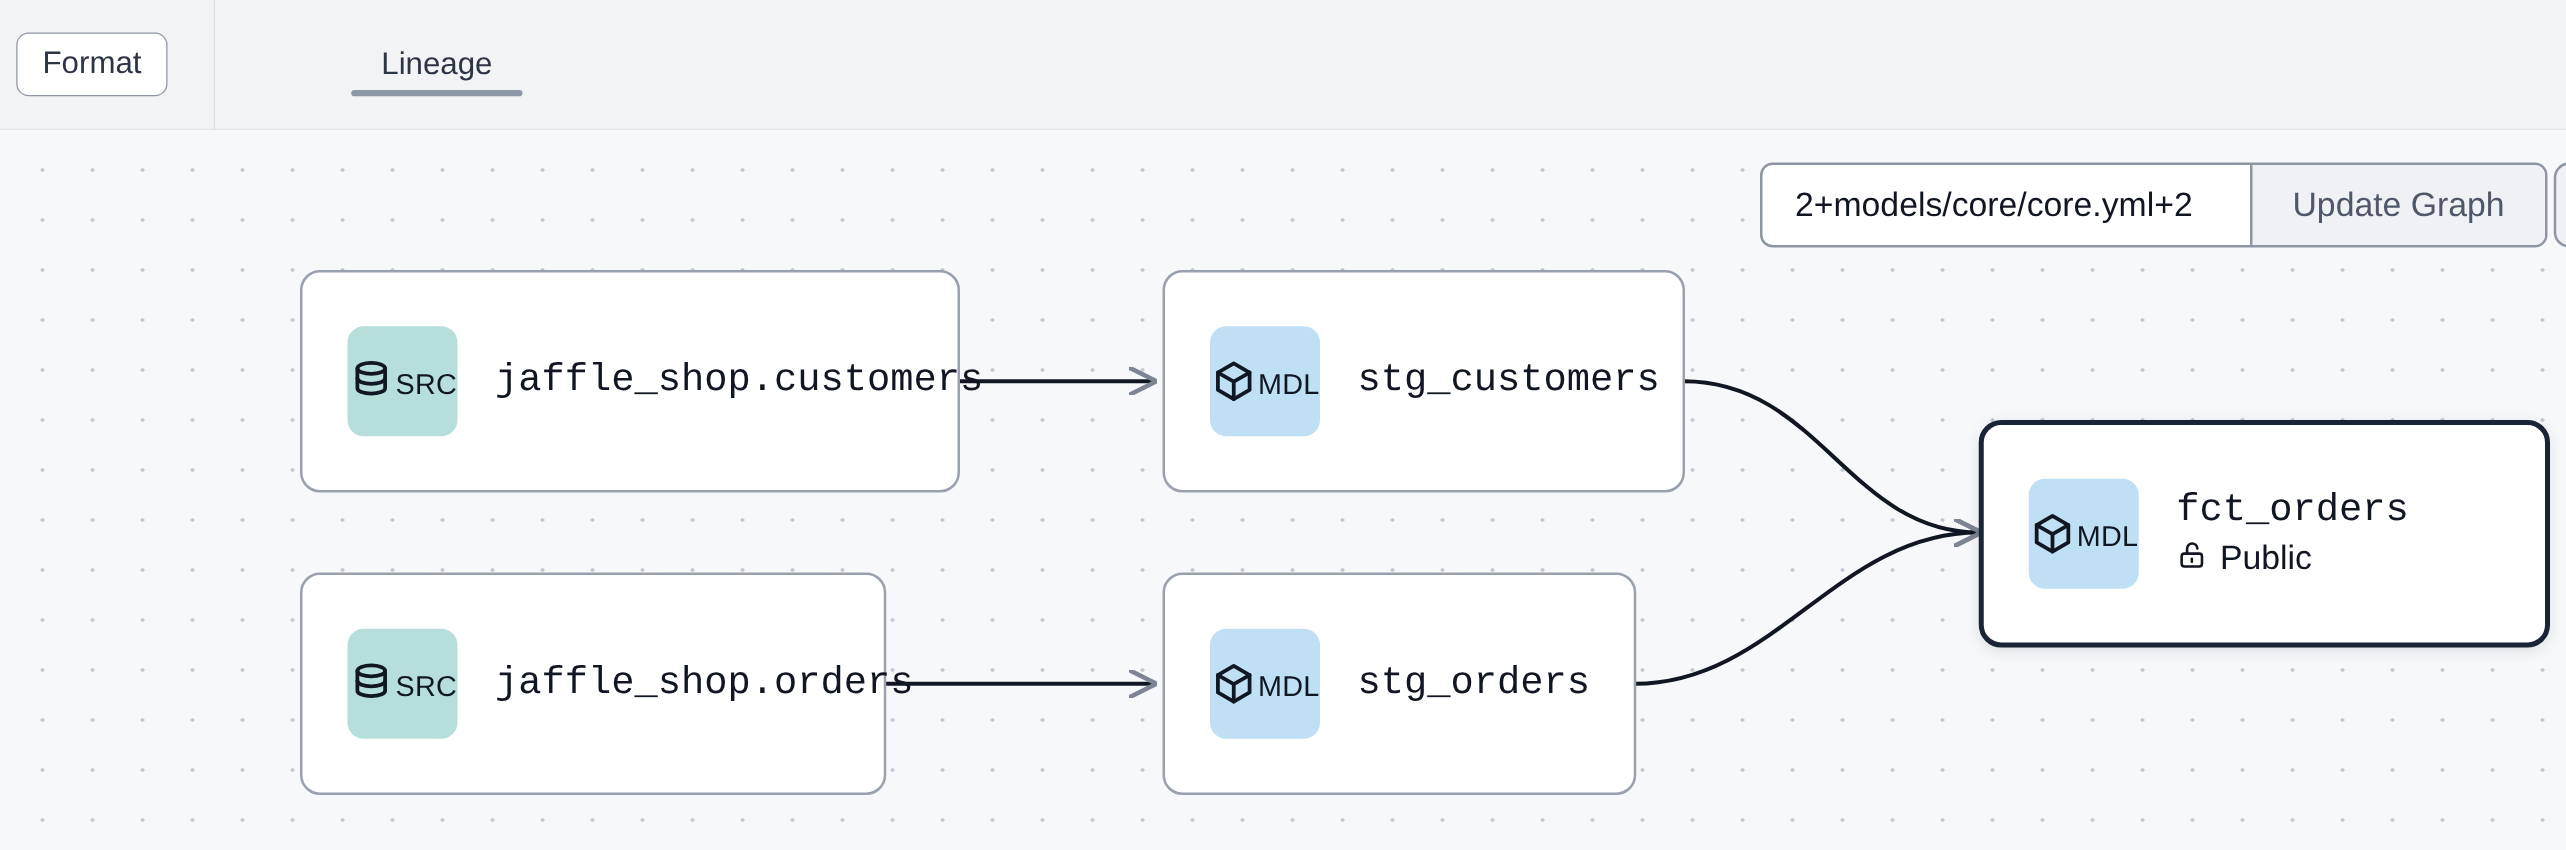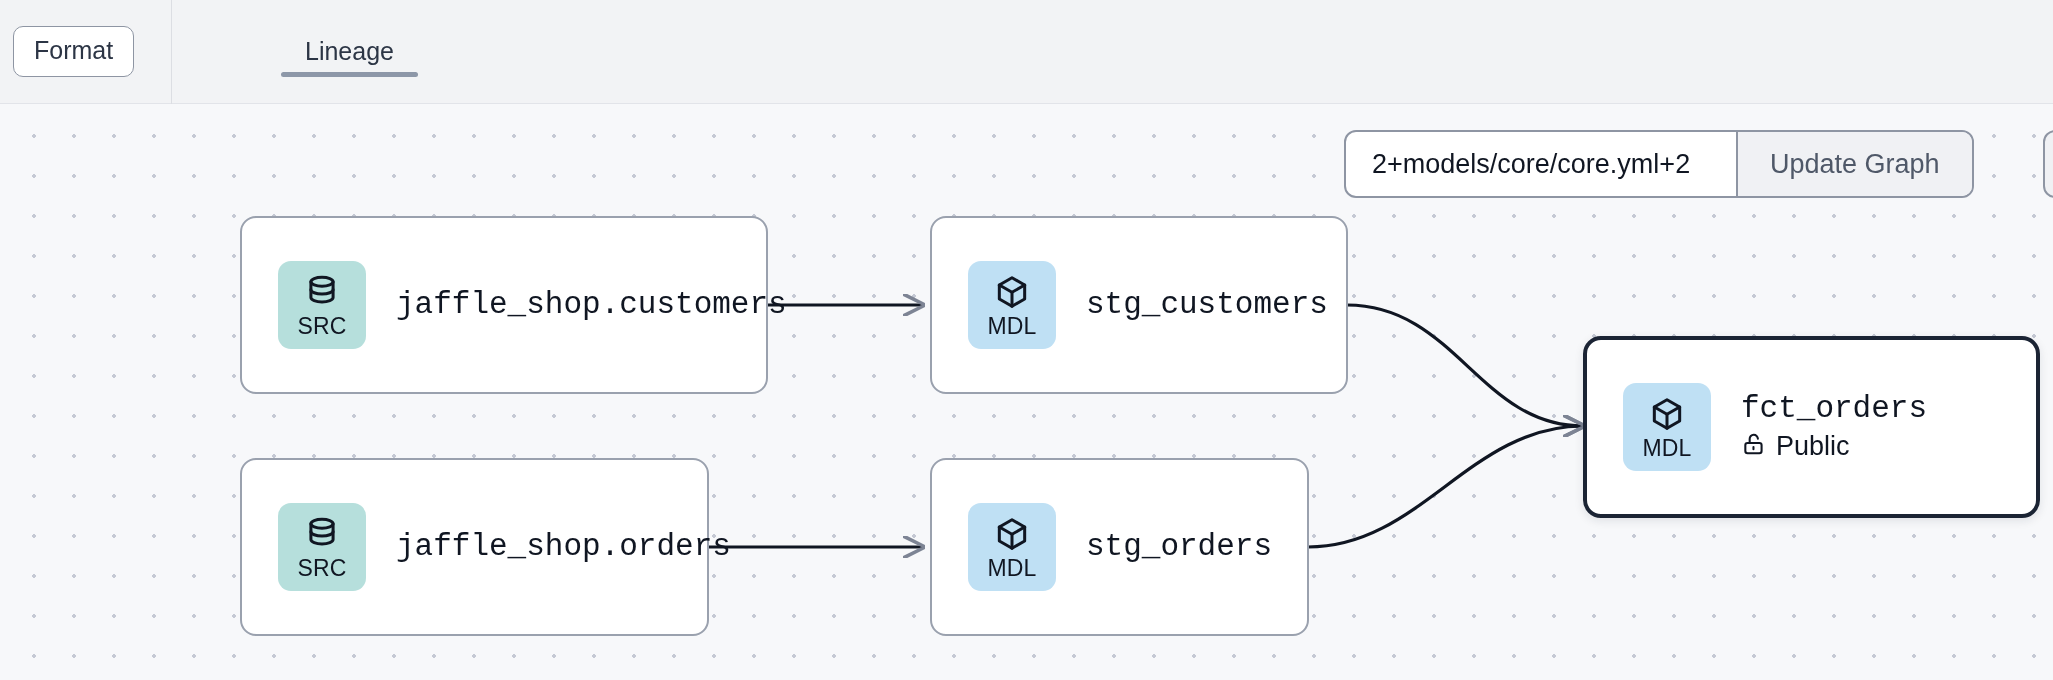--- a/index.html
+++ b/index.html
@@ -117,21 +117,21 @@
     border: 4px solid #1b2434;
     border-radius: 18px;
     box-shadow: 0 3px 10px rgba(20,28,45,0.10);
   }
 
   .badge {
     width: 88px;
     height: 88px;
     border-radius: 13px;
     display: flex;
-    flex-direction: column;
+    flex-direction: row;
     align-items: center;
     justify-content: center;
     flex: 0 0 auto;
   }
   .badge.src { background: #b6dfdc; }
   .badge.mdl { background: #bfe0f4; }
   .badge svg { display: block; }
   .badge-label {
     font-size: 23px;
     color: #101622;
@@ -312,21 +312,21 @@
           <svg width="26" height="26" viewBox="0 0 24 24" fill="none" stroke="#101622" stroke-width="1.9" stroke-linecap="round" stroke-linejoin="round">
             <rect x="4" y="11" width="15" height="9.5" rx="2"></rect>
             <path d="M8 11 V7.4 A3.8 3.8 0 0 1 15.6 7.2"></path>
             <path d="M11.5 14.8 v2.1"></path>
           </svg>
           <span>Public</span>
         </div>
       </div>
     </div>
 
-    <div class="selector-group" style="left:1344px; top:26px; height:68px;">
+    <div class="selector-group" style="left:1408px; top:26px; height:68px;border-radius:10px;">
       <input class="selector-input" type="text" value="2+models/core/core.yml+2" style="">
       <button class="update-btn">Update Graph</button>
     </div>
 
     <div class="aux-control" style="left:2043px; top:26px; width:60px; height:68px;"></div>
 
   </div>
 </div>
 
 </body></html>

